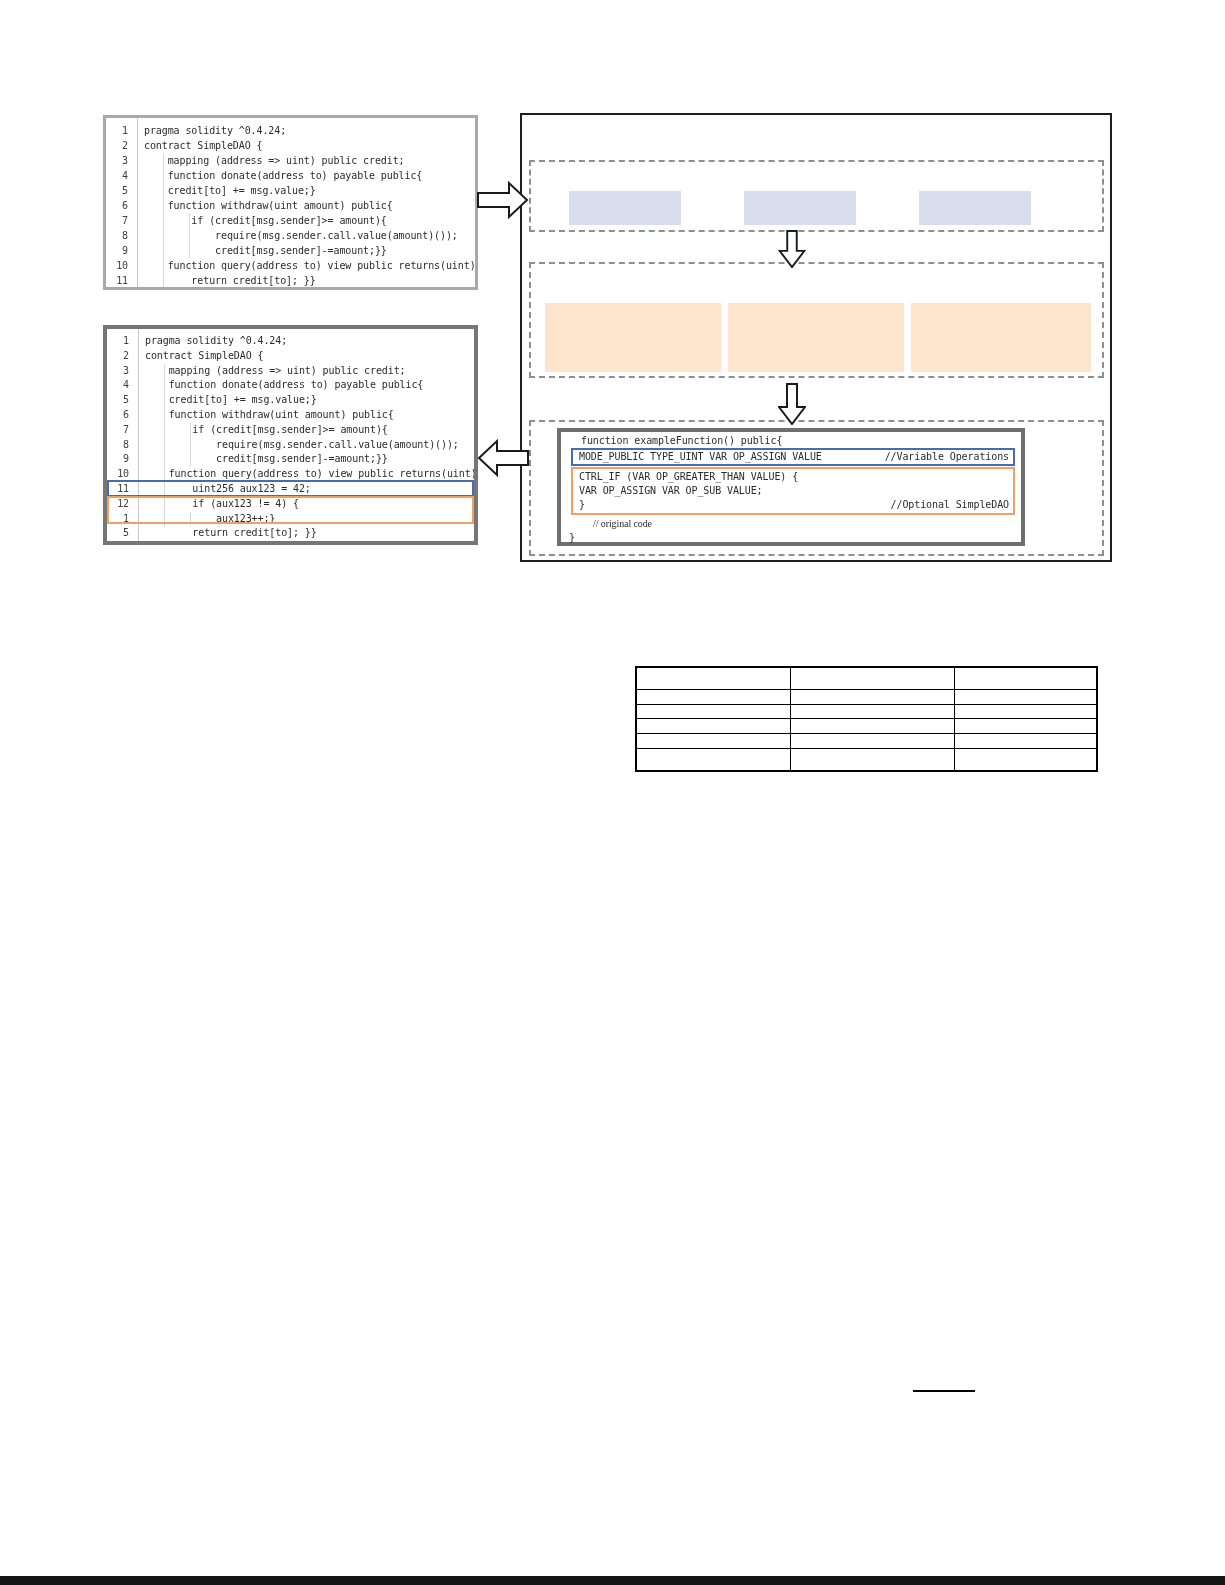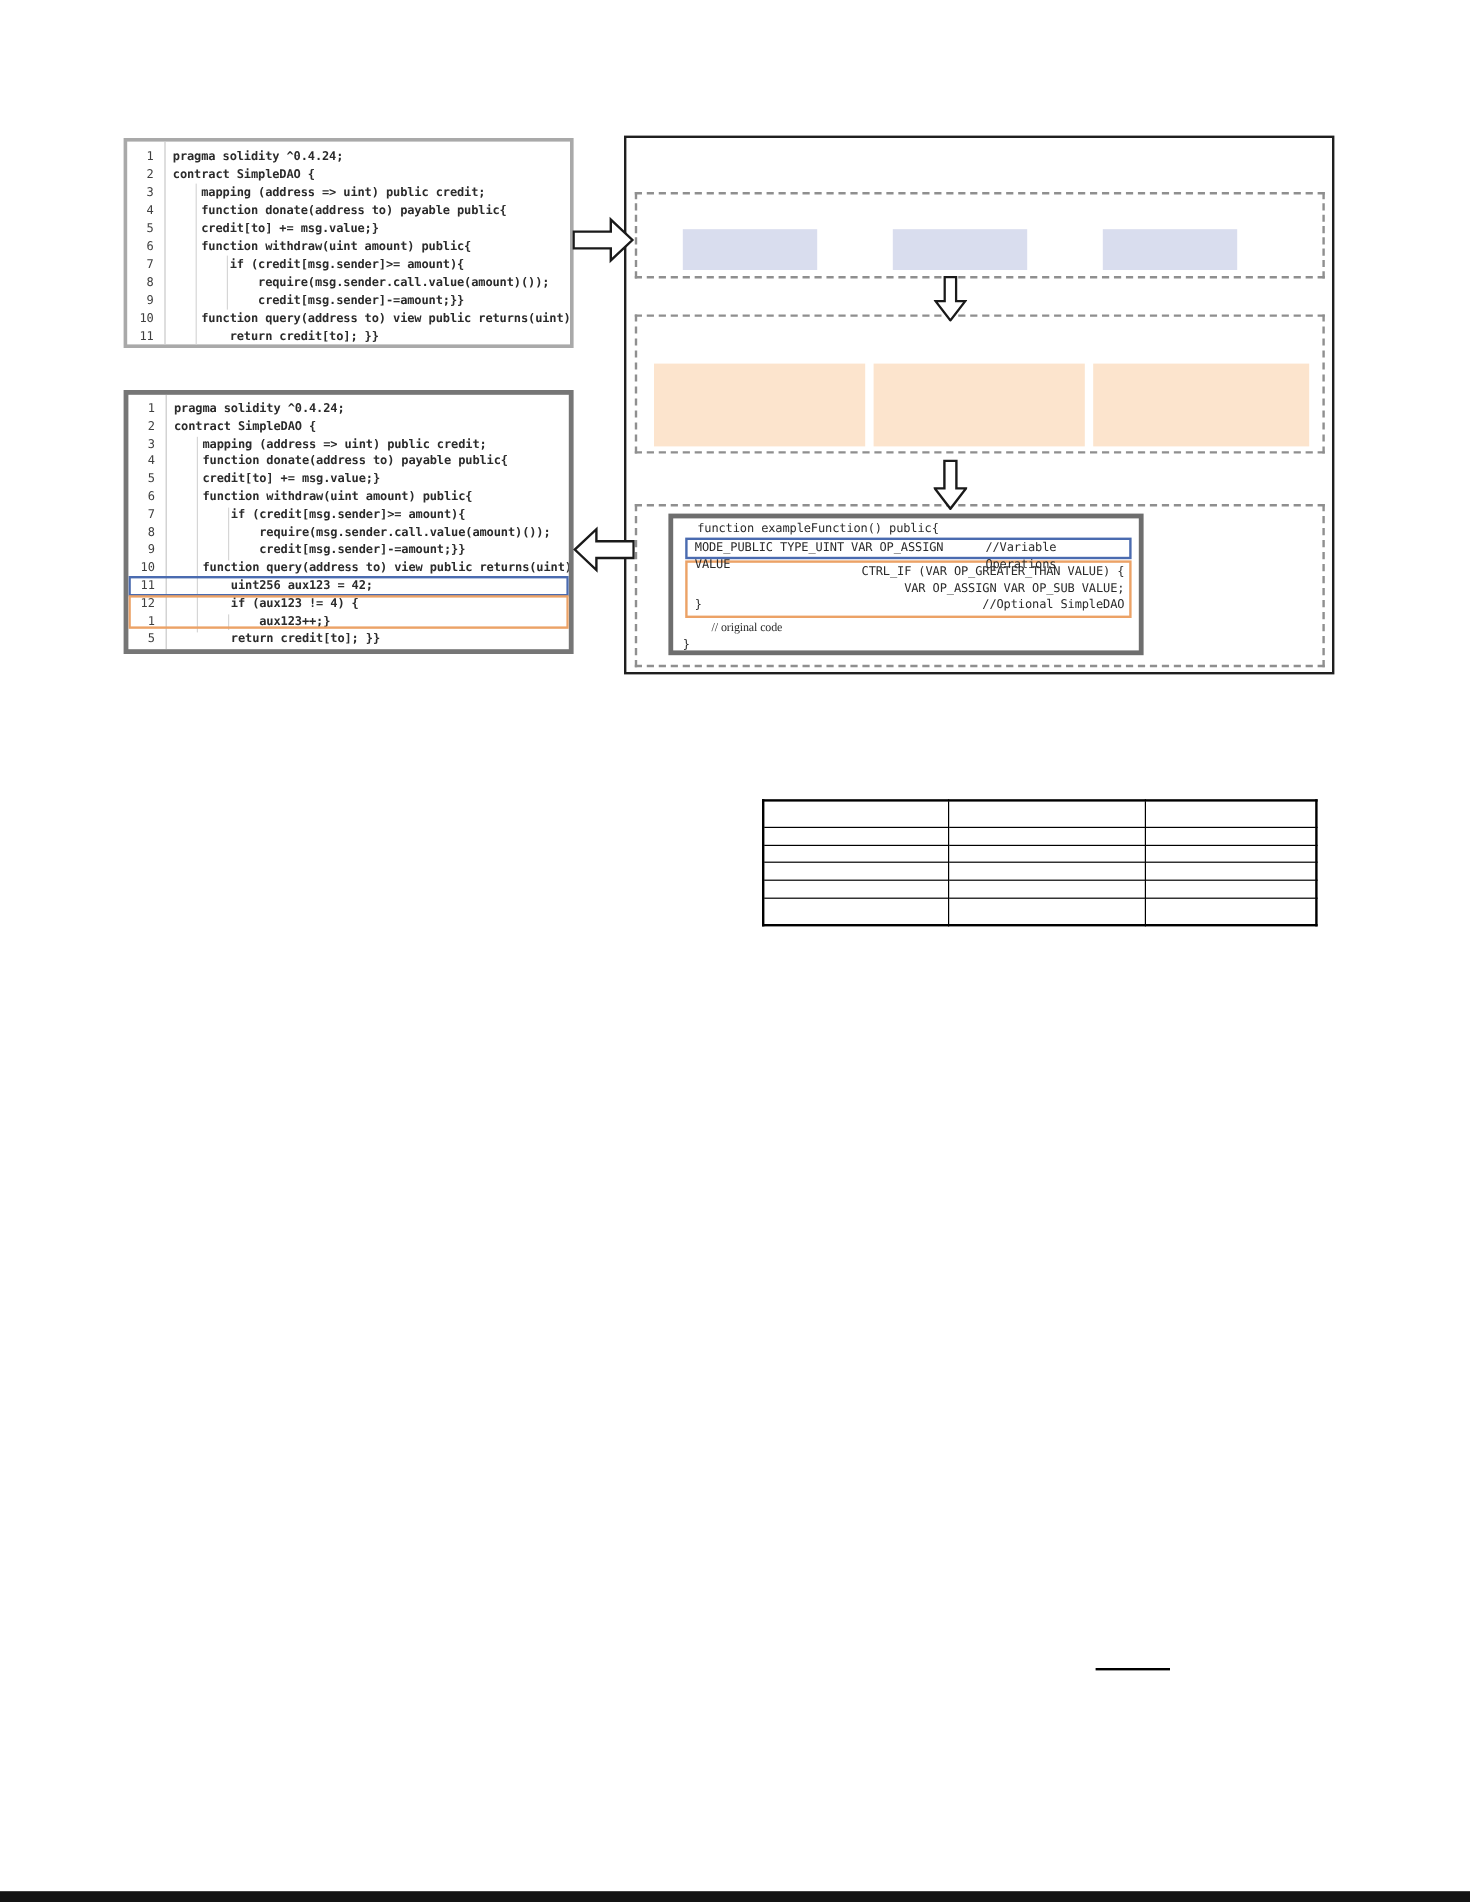--- a/index.html
+++ b/index.html
@@ -9,21 +9,21 @@
   
   .codebox { position:absolute; background:#fff; font-family:"DejaVu Sans Mono", monospace;
              font-size:10px; letter-spacing:-0.1px; color:#2b2b2b; overflow:hidden; box-sizing:border-box; }
   .codebox-a { left:103px; top:115px; width:375px; height:175px; border:3px solid #a9a9a9; }
   .codebox-b { left:103px; top:325px; width:375px; height:220px; border:4px solid #767676; }
   .lines { position:absolute; left:0; top:0; right:0; padding-top:5px; }
   .code-line { display:flex; white-space:pre; }
   .codebox-a .code-line { height:15px; line-height:15px; }
   .codebox-b .code-line { height:14.8px; line-height:14.8px; }
   .ln { flex:0 0 31px; box-sizing:border-box; padding-right:9px; text-align:right; color:#3f3f3f; }
-  .ct { padding-left:7px;font-weight:bold; }
+  .ct { padding-left:7px; }
   .gutter-sep { position:absolute; left:31px; top:0; bottom:0; width:1px; background:#c9c9c9; }
   .guide { position:absolute; width:1px; background:#d6d6d6; }
   .ga1 { left:57px; top:35px;  height:135px; }
   .ga2 { left:83px; top:95px;  height:45px; }
   .gb1 { left:57px; top:35px;  height:163px; }
   .gb2 { left:83px; top:94px;  height:44px; }
   .gb3 { left:83px; top:183px; height:13px; }
   .hl { position:absolute; left:0; right:0; box-sizing:border-box; border:2px solid transparent; }
   .hl-blue   { top:151px; height:17px; }
   .hl-orange { top:167px; height:28px; }
@@ -38,21 +38,21 @@
   .ph { position:absolute; }
   .ph-b1 { left:569px; top:191px; width:112px; height:34px; }
   .ph-b2 { left:744px; top:191px; width:112px; height:34px; }
   .ph-b3 { left:919px; top:191px; width:112px; height:34px; }
   .ph-o1 { left:545px; top:303px; width:176px; height:69px; }
   .ph-o2 { left:728px; top:303px; width:176px; height:69px; }
   .ph-o3 { left:911px; top:303px; width:180px; height:69px; }
   .arrow { position:absolute; z-index:5; }
 
   
-  .examplebox { position:absolute; left:557px; top:428px; width:396px; height:118px;
+  .examplebox { position:absolute; left:557px; top:428px; width:468px; height:118px;
                 border:4px solid #6e6e6e; box-sizing:border-box; background:#fff;
                 font-family:"DejaVu Sans Mono", monospace; font-size:10px; letter-spacing:-0.1px;
                 color:#2b2b2b; padding:2px 6px 0 8px; }
   .xline { height:14px; line-height:14px; white-space:pre; }
   .xhdr { padding-left:12px; }
   .xannot { box-sizing:border-box; border:2px solid transparent; margin-left:2px; }
   .xannot-blue { display:flex; justify-content:space-between; height:18px; line-height:14px; padding:0 4px 0 6px;gap:16px; }
   .xannot-orange { padding:1px 4px 1px 6px; margin-top:1px; }
   .flexline { display:flex; justify-content:space-between; }
   .xorig { padding-left:24px; margin-top:2px;font-family:Liberation Serif, serif; }
@@ -144,21 +144,21 @@
   </svg>
 
   <div class="dashbox dash3"></div>
 
   <div class="examplebox">
     <div class="xline xhdr">function exampleFunction() public{</div>
     <div class="xannot xannot-blue" style="border-color: rgb(74, 107, 176);">
       <span>MODE_PUBLIC TYPE_UINT VAR OP_ASSIGN VALUE</span>
         <span>//Variable Operations</span>
     </div>
-    <div class="xannot xannot-orange" style="border-color: rgb(236, 162, 102); text-align: right;">
+    <div class="xannot xannot-orange" style="border-color: rgb(236, 162, 102);">
       <div class="xline">CTRL_IF (VAR OP_GREATER_THAN VALUE) {</div>
       <div class="xline">VAR OP_ASSIGN VAR OP_SUB VALUE;</div>
       <div class="xline flexline"><span>}</span><span>//Optional SimpleDAO</span></div>
     </div>
     <div class="xline xorig">// original code</div>
     <div class="xline">}</div>
   </div>
 
   <table class="resulttable">
     <tbody>

